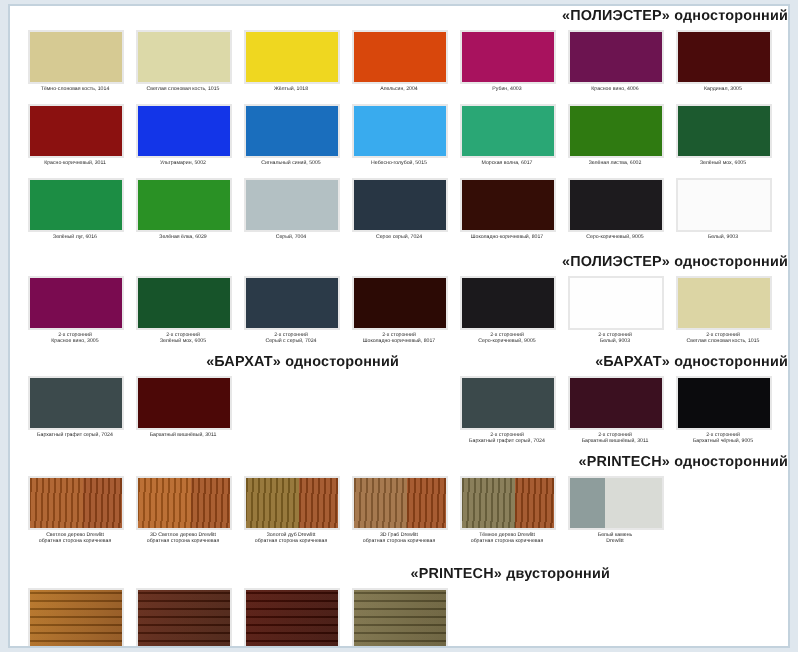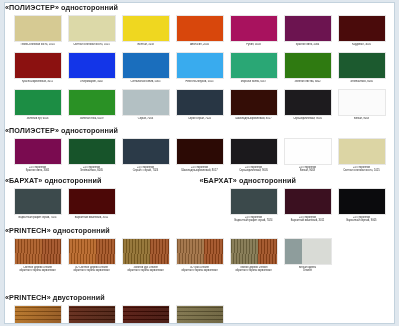--- a/index.html
+++ b/index.html
@@ -11,21 +11,21 @@
   }
   .sheet{
     position:absolute;left:4px;top:2px;
     width:391px;height:322px;
     background:#ffffff;
     border:1px solid #c3d2dd;
     box-sizing:border-box;
     overflow:hidden;
   }
   .section-head{
-    text-align:left;
+    text-align:right;
     font-size:7.2px;
     font-weight:bold;
     color:#1b1b1b;
     letter-spacing:.1px;
     line-height:10px;
     height:10px;
     white-space:nowrap;
   }
   .dual-head{
     display:flex;
@@ -266,21 +266,21 @@
 обратная сторона коричневая</div>
       </div>
     <div class="cell">
         <div class="chip" id="c305" style="background: linear-gradient(90deg, rgb(142, 157, 156) 0px, rgb(142, 157, 156) 38%, rgb(217, 219, 214) 38%, rgb(217, 219, 214) 100%);"></div>
         <div class="cap">Белый камень
 Drewlitt</div>
       </div>
   </div>
 
   <div class="r-sec">
-    <div class="section-head" style="margin-top:20px;width:300px;">«PRINTECH» двусторонний</div>
+    <div class="section-head" style="margin-top:9px;width:300px;">«PRINTECH» двусторонний</div>
 
     <div class="row" style="margin-top:2px;">
       <div class="cell">
           <div class="chip" style="height: 36px; background: repeating-linear-gradient(0deg, rgba(0, 0, 0, 0.22) 0px, rgba(0, 0, 0, 0.22) 1px, rgba(255, 255, 255, 0.08) 1px, rgba(255, 255, 255, 0.08) 4px), linear-gradient(110deg, rgb(181, 112, 31) 0%, rgb(138, 77, 22) 100%);" id="c400"></div>
         </div>
       <div class="cell">
           <div class="chip" style="height: 36px; background: repeating-linear-gradient(0deg, rgba(0, 0, 0, 0.22) 0px, rgba(0, 0, 0, 0.22) 1px, rgba(255, 255, 255, 0.08) 1px, rgba(255, 255, 255, 0.08) 4px), linear-gradient(110deg, rgb(95, 35, 16) 0%, rgb(67, 25, 11) 100%);" id="c401"></div>
         </div>
       <div class="cell">
           <div class="chip" style="height: 36px; background: repeating-linear-gradient(0deg, rgba(0, 0, 0, 0.22) 0px, rgba(0, 0, 0, 0.22) 1px, rgba(255, 255, 255, 0.08) 1px, rgba(255, 255, 255, 0.08) 4px), linear-gradient(110deg, rgb(82, 18, 8) 0%, rgb(58, 13, 5) 100%);" id="c402"></div>

